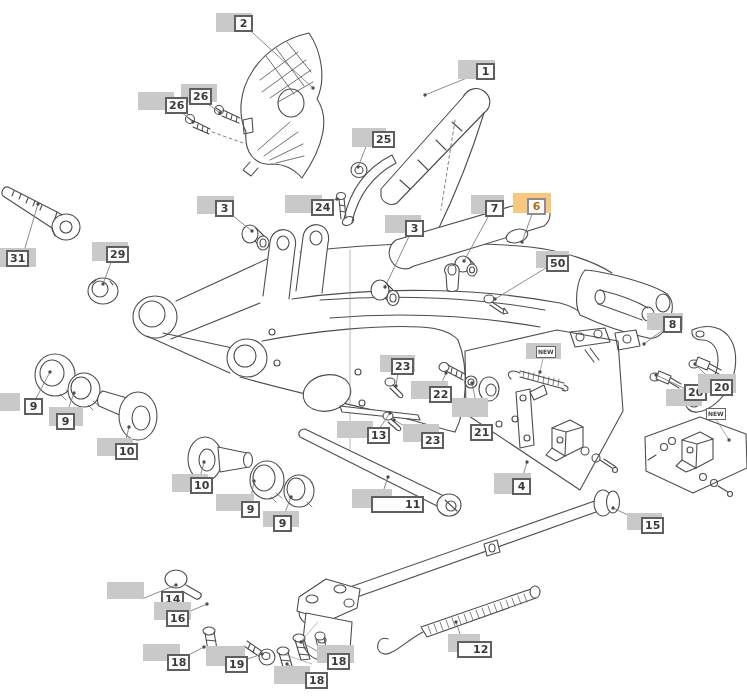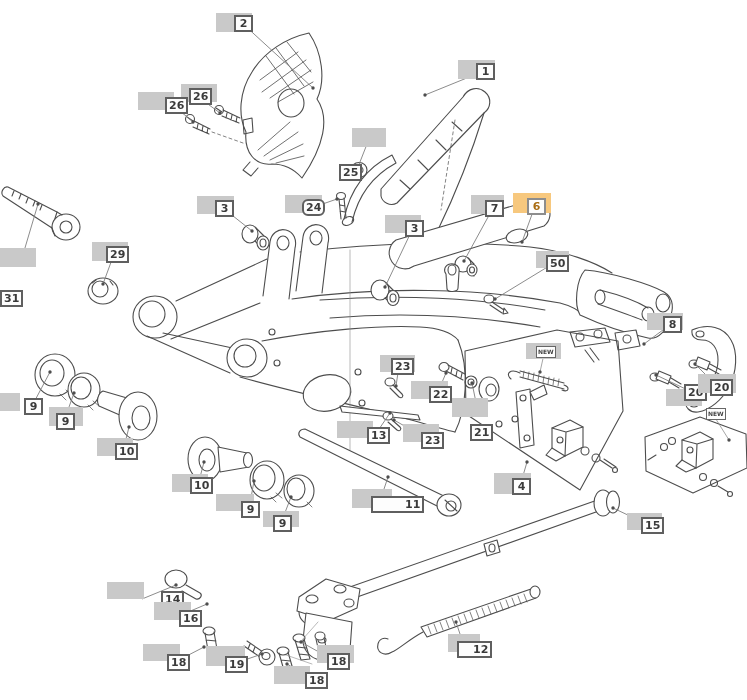--- a/index.html
+++ b/index.html
@@ -358,33 +358,33 @@
 <div id="labels">
       <div class="lbl-rect" style="left: 216px; top: 13px; width: 36px; height: 19px;"></div>
       <div class="lbl-box" style="left: 234px; top: 15px;">2</div>
       <div class="lbl-rect" style="left: 181px; top: 84px; width: 36px; height: 18px;"></div>
       <div class="lbl-box" style="left: 189px; top: 88px;">26</div>
       <div class="lbl-rect" style="left: 138px; top: 92px; width: 36px; height: 18px;"></div>
       <div class="lbl-box" style="left: 165px; top: 97px;">26</div>
       <div class="lbl-rect" style="left: 458px; top: 60px; width: 37px; height: 19px;"></div>
       <div class="lbl-box" style="left: 476px; top: 63px;">1</div>
       <div class="lbl-rect" style="left: 352px; top: 128px; width: 34px; height: 19px;"></div>
-      <div class="lbl-box" style="left: 339px; top: 131px; margin-top: 33px;">25</div>
+      <div class="lbl-box" style="left: 372px; top: 131px;">25</div>
       <div class="lbl-rect" style="left: 197px; top: 196px; width: 37px; height: 18px;"></div>
       <div class="lbl-box" style="left: 215px; top: 200px;">3</div>
       <div class="lbl-rect" style="left: 285px; top: 195px; width: 37px; height: 18px;"></div>
-      <div class="lbl-box" style="left: 302px; top: 199px; border-radius: 6px;">24</div>
+      <div class="lbl-box" style="left: 311px; top: 199px;">24</div>
       <div class="lbl-rect" style="left: 471px; top: 195px; width: 33px; height: 19px;"></div>
       <div class="lbl-box" style="left: 485px; top: 200px;">7</div>
       <div class="lbl-rect hl" style="left: 513px; top: 193px; width: 38px; height: 20px;"></div>
       <div class="lbl-box hl" style="left: 527px; top: 198px;">6</div>
       <div class="lbl-rect" style="left: 385px; top: 215px; width: 36px; height: 18px;"></div>
       <div class="lbl-box" style="left: 405px; top: 220px;">3</div>
       <div class="lbl-rect" style="left: 0px; top: 248px; width: 36px; height: 19px;"></div>
-      <div class="lbl-box" style="left: 0; top: 250px; margin-top: 40px;">31</div>
+      <div class="lbl-box" style="left: 6px; top: 250px;">31</div>
       <div class="lbl-rect" style="left: 92px; top: 242px; width: 36px; height: 19px;"></div>
       <div class="lbl-box" style="left: 106px; top: 246px;">29</div>
       <div class="lbl-rect" style="left: 536px; top: 251px; width: 33px; height: 17px;"></div>
       <div class="lbl-box" style="left: 546px; top: 255px;">50</div>
       <div class="lbl-rect" style="left: 647px; top: 313px; width: 36px; height: 17px;"></div>
       <div class="lbl-box" style="left: 663px; top: 316px;">8</div>
       <div class="lbl-rect" style="left: 666px; top: 389px; width: 36px; height: 17px;"></div>
       <div class="lbl-box" style="left: 684px; top: 384px;">20</div>
       <div class="lbl-rect" style="left: 698px; top: 374px; width: 38px; height: 19px;"></div>
       <div class="lbl-box" style="left: 710px; top: 379px;">20</div>
@@ -414,21 +414,21 @@
       <div class="lbl-box" style="left: 371px; top: 496px; padding-left: 32px;">11</div>
       <div class="lbl-rect" style="left: 494px; top: 473px; width: 37px; height: 21px;"></div>
       <div class="lbl-box" style="left: 512px; top: 478px;">4</div>
       <div class="lbl-rect" style="left: 627px; top: 513px; width: 35px; height: 17px;"></div>
       <div class="lbl-box" style="left: 641px; top: 517px;">15</div>
       <div class="lbl-rect" style="left: 448px; top: 634px; width: 32px; height: 18px;"></div>
       <div class="lbl-box" style="left: 457px; top: 641px; padding-left: 14px;">12</div>
       <div class="lbl-rect" style="left: 107px; top: 582px; width: 37px; height: 17px;"></div>
       <div class="lbl-box" style="left: 134px; top: 591px; margin-left: 27px;">14</div>
       <div class="lbl-rect" style="left: 154px; top: 602px; width: 37px; height: 18px;"></div>
-      <div class="lbl-box" style="left: 179px; top: 610px;">16</div>
+      <div class="lbl-box" style="left: 166px; top: 610px;">16</div>
       <div class="lbl-rect" style="left: 143px; top: 644px; width: 37px; height: 17px;"></div>
       <div class="lbl-box" style="left: 167px; top: 654px;">18</div>
       <div class="lbl-rect" style="left: 206px; top: 646px; width: 39px; height: 20px;"></div>
       <div class="lbl-box" style="left: 225px; top: 656px;">19</div>
       <div class="lbl-rect" style="left: 317px; top: 645px; width: 37px; height: 18px;"></div>
       <div class="lbl-box" style="left: 327px; top: 653px;">18</div>
       <div class="lbl-rect" style="left: 274px; top: 666px; width: 36px; height: 18px;"></div>
       <div class="lbl-box" style="left: 305px; top: 672px;">18</div>
       <div class="lbl-rect" style="left: 526px; top: 343px; width: 35px; height: 16px;"></div>
       <div class="new-box" style="left: 536px; top: 346px;">NEW</div>

